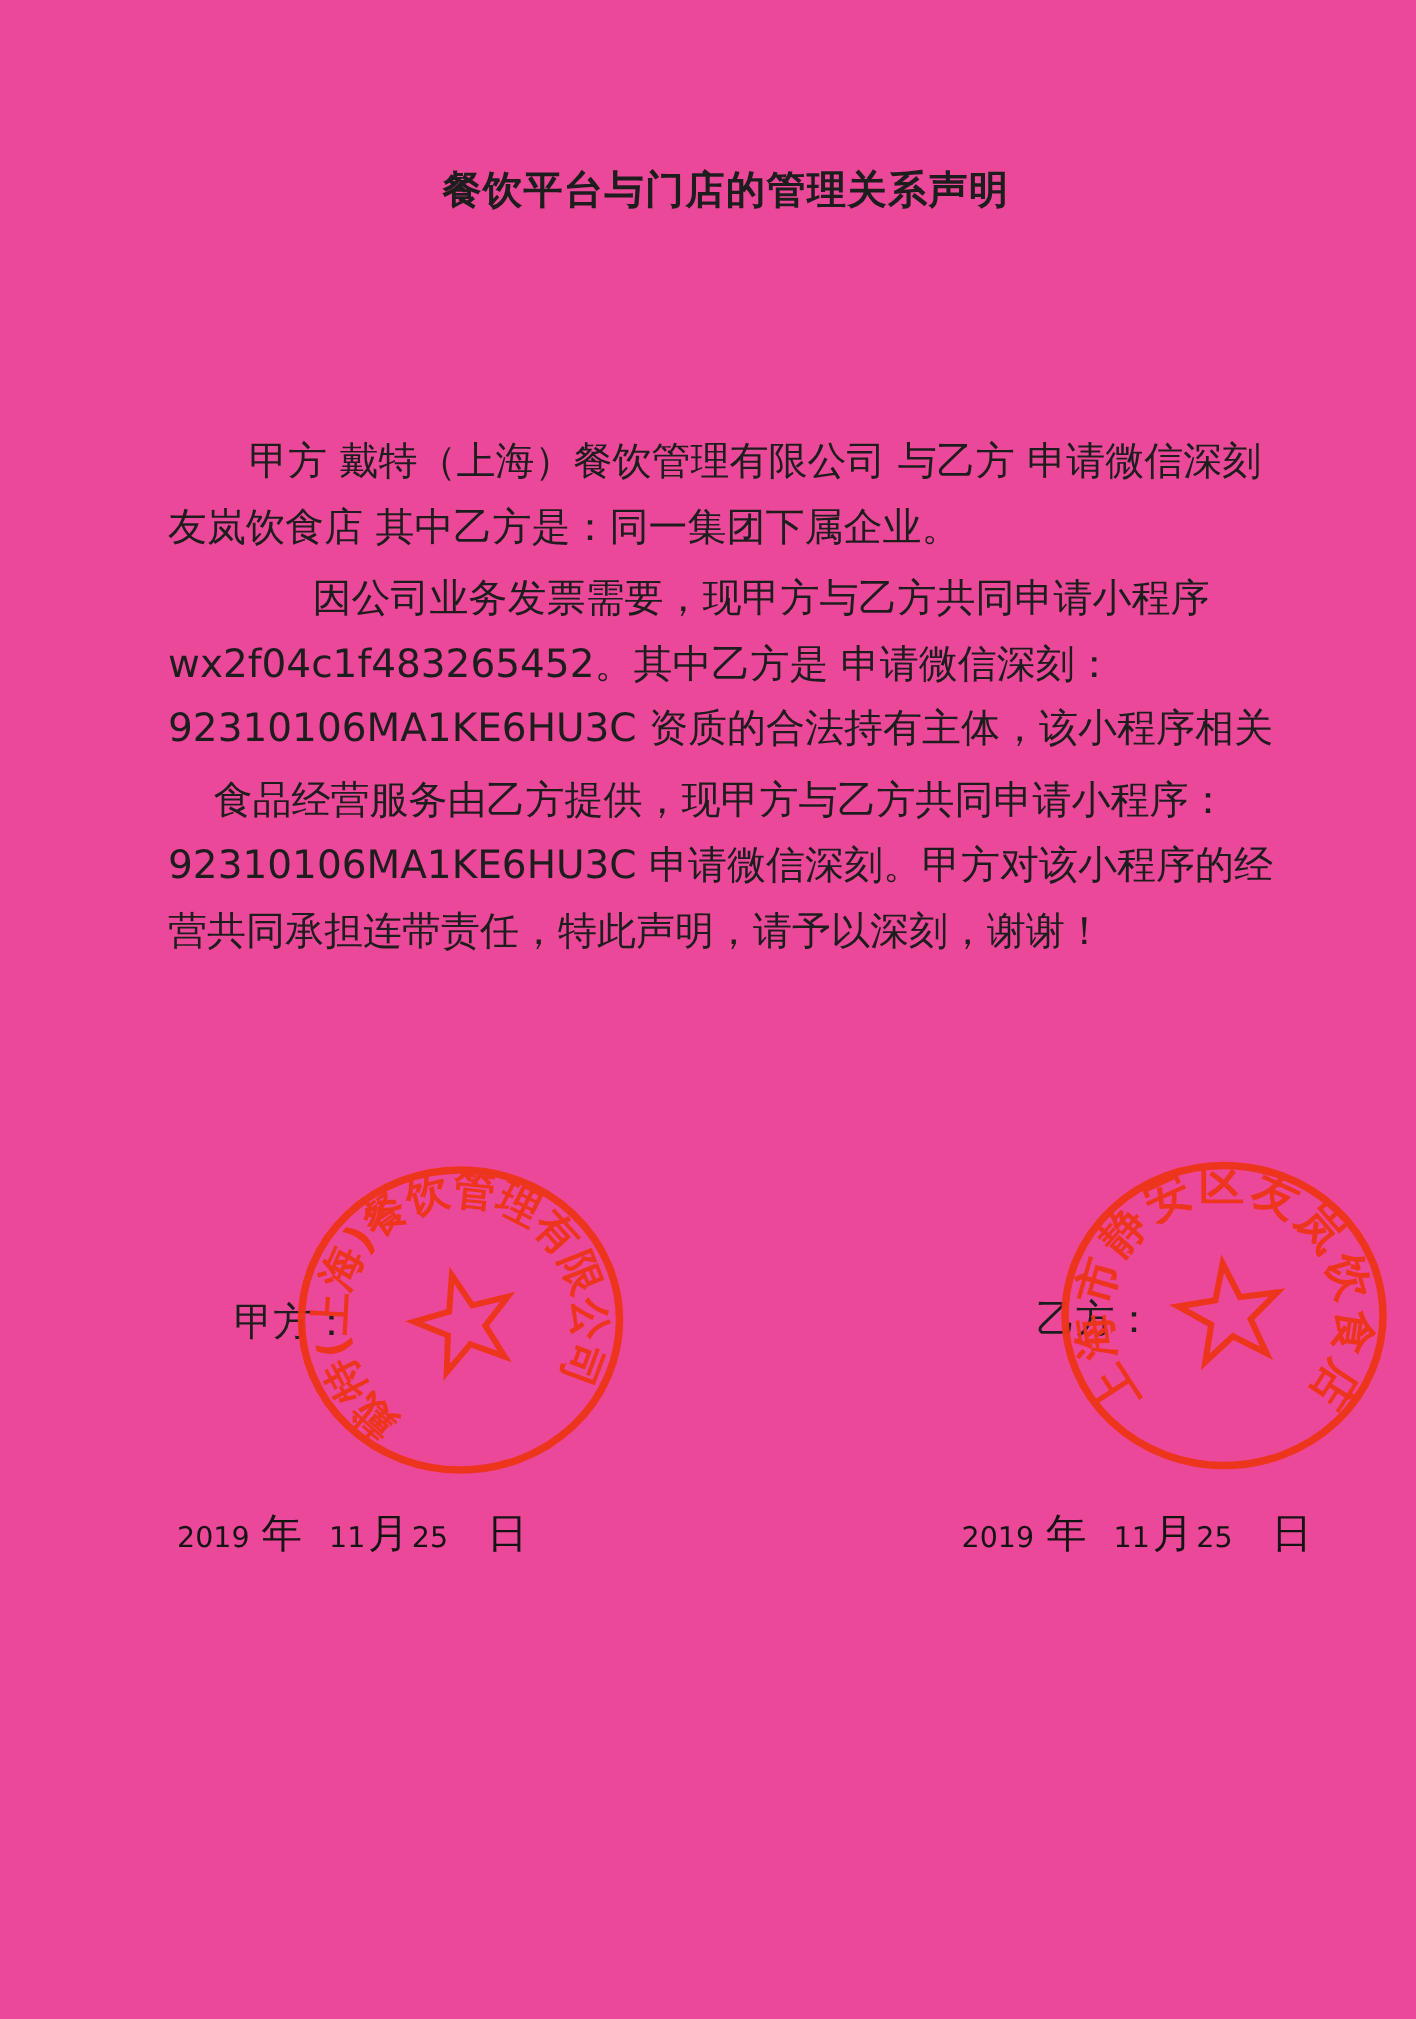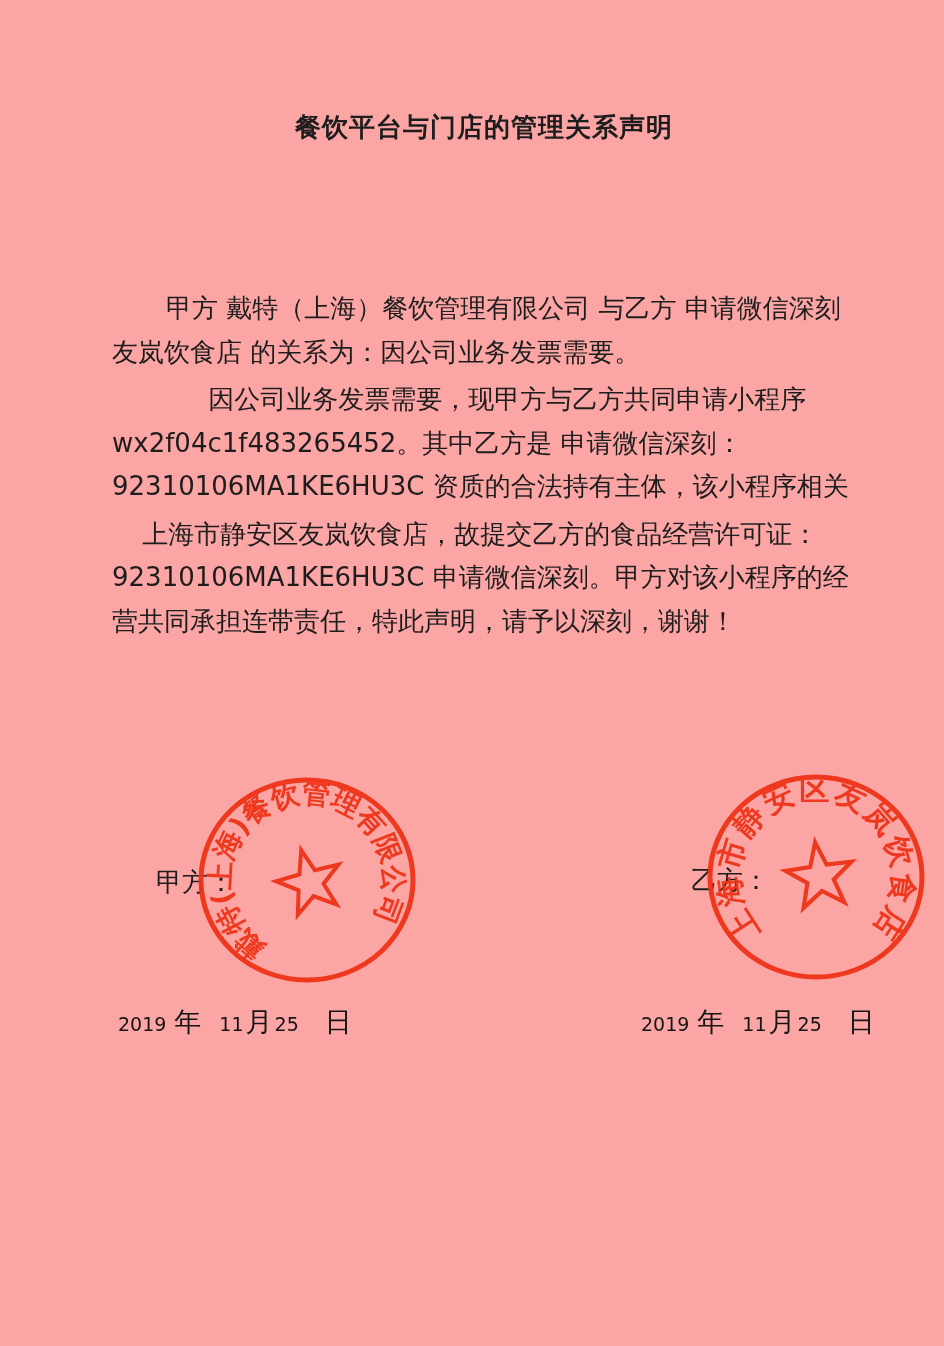--- a/index.html
+++ b/index.html
@@ -1,18 +1,18 @@
 <!DOCTYPE html>
 <html><head>
 <meta charset="utf-8">
 <style>
   * { margin:0; padding:0; box-sizing:border-box; }
   html,body { background:#ffffff; }
   .page {
-    position:relative; width:944px; height:1346px; background:#fca5a5;
+    position:relative; width:944px; height:1346px; background:#ec4899;
     overflow:hidden; font-family:"DejaVu Sans","Liberation Sans",sans-serif;
     color:#1d1d1d;
   }
   .doc-title {
     position:absolute; top:113px; left:0; width:944px; padding-left:24px;
     text-align:center; font-size:26px; letter-spacing:1px; font-weight:600;
     color:#1d1d1d; line-height:1.1; white-space:nowrap;
   }
   .doc-body {
     position:absolute; left:112px; top:287px; font-size:26px;
@@ -46,25 +46,25 @@
 </style>
 </head>
 <body>
 
 <div class="page">
 
   <div class="doc-title">餐饮平台与门店的管理关系声明</div>
 
   <div class="doc-body">
     <div class="line indent">甲方 戴特（上海）餐饮管理有限公司 与乙方 申请微信深刻</div>
-    <div class="line">友岚饮食店 的关系为：因公司业务发票需要。</div>
+    <div class="line">友岚饮食店 其中乙方是：同一集团下属企业。</div>
     <div class="line indent gap">因公司业务发票需要，现甲方与乙方共同申请小程序</div>
     <div class="line">wx2f04c1f483265452。其中乙方是 申请微信深刻：</div>
     <div class="line">92310106MA1KE6HU3C 资质的合法持有主体，该小程序相关</div>
-    <div class="line gap">上海市静安区友岚饮食店，故提交乙方的食品经营许可证：</div>
+    <div class="line gap">食品经营服务由乙方提供，现甲方与乙方共同申请小程序：</div>
     <div class="line">92310106MA1KE6HU3C 申请微信深刻。甲方对该小程序的经</div>
     <div class="line">营共同承担连带责任，特此声明，请予以深刻，谢谢！</div>
   </div>
 
   <div class="party-label" id="party-a-label">甲方：</div>
   <div class="party-label" id="party-b-label">乙方：</div>
 
   <svg class="seal" id="seal-a" width="240" height="240" viewBox="0 0 240 240">
     <ellipse cx="120" cy="120" rx="106" ry="100" fill="none" stroke="#ee3418" stroke-width="5"></ellipse>
     <g transform="rotate(-14 120 120)">

